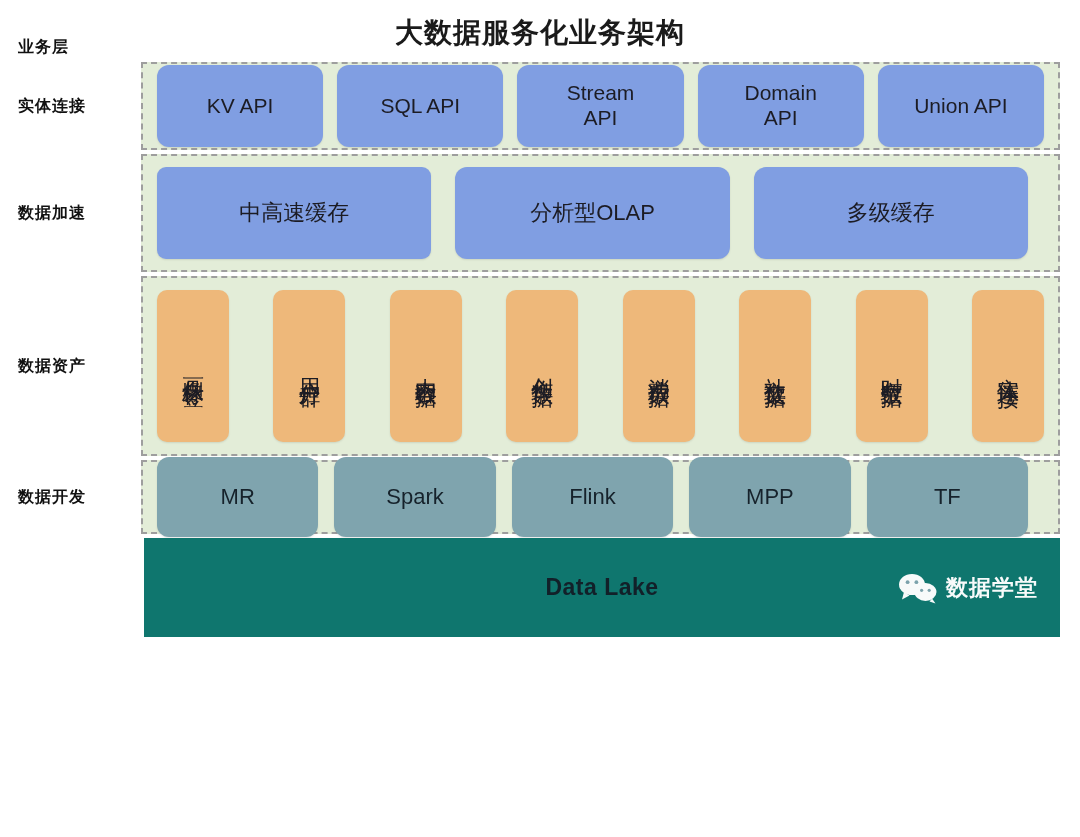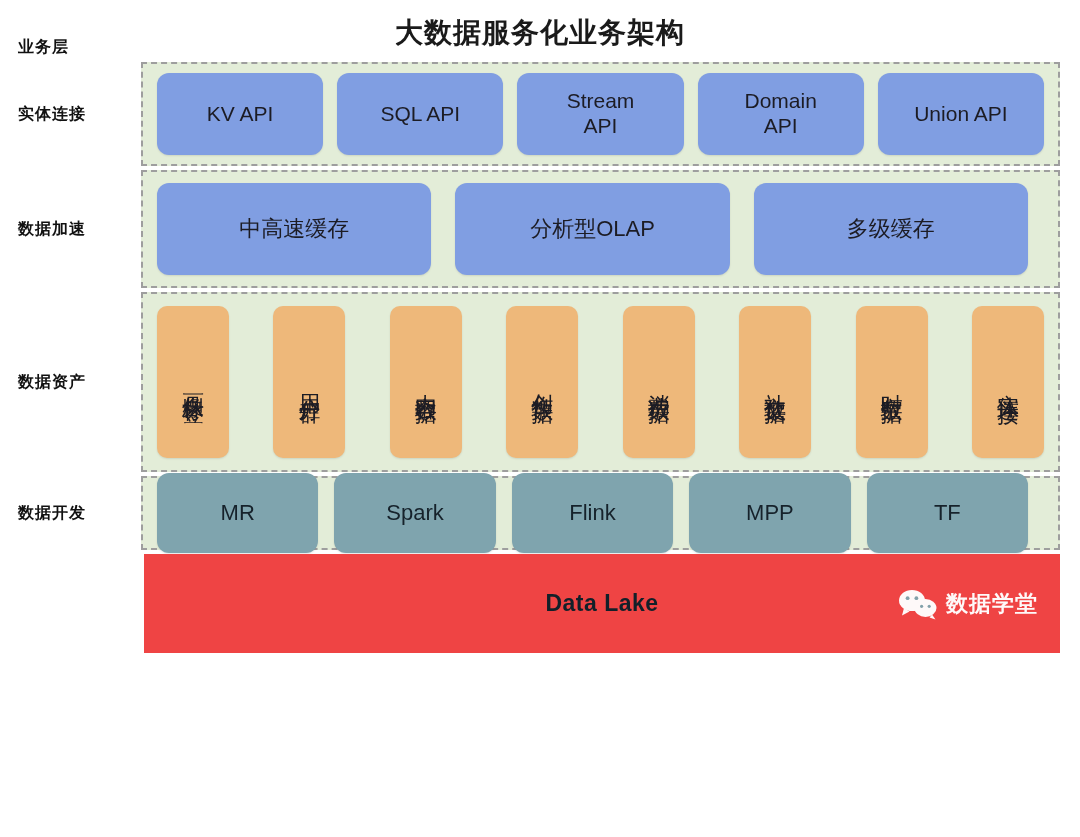--- a/index.html
+++ b/index.html
@@ -85,42 +85,42 @@
     background: #d4a7c8;
     flex: 1 1 0;
     height: 92px;
     font-size: 22px;
     margin: 0 9px;
   }
   .cell-pink:first-child { margin-left: 0; }
   .cell-pink:last-child  { margin-right: 0; }
 
   
-  .row-service .band { height: 104px; }
+  .row-service .band { height: 88px; }
   .cell-blue-api {
     background: #809ee2;
     flex: 1 1 0;
     height: 82px;
     font-size: 21px;
     margin: 0 7px;
     white-space: pre-line;
   }
   .cell-blue-api:first-child { margin-left: 0; }
   .cell-blue-api:last-child  { margin-right: 0; }
 
   
   .row-accel .band { height: 118px; }
   .cell-blue-wide {
     background: #809ee2;
     flex: 1 1 0;
     height: 92px;
     font-size: 22px;
     margin: 0 12px;
   }
-  .cell-blue-wide:first-child { margin-left: 0; }
+  .cell-blue-wide:first-child { margin-left: 0; border-radius: 9px; }
   .cell-blue-wide:last-child  { margin-right: 16px; }
 
   
   .row-assets .band { height: 180px; }
   .cell-orange {
     background: #eeb87a;
     flex: 1 1 0;
     height: 152px;
     font-size: 22px;
     margin: 0 8px;
@@ -151,21 +151,21 @@
   .lake-row {
     display: flex;
   }
   .lake-spacer {
     width: 144px;
     flex: 0 0 144px;
   }
   .lake-bar {
     flex: 1 1 auto;
     margin-right: 20px;
-    background: #ef4444;
+    background: #0f766e;
     height: 99px;
     position: relative;
     display: flex;
     align-items: center;
     justify-content: center;
   }
   .lake-label {
     font-size: 23px;
     font-weight: bold;
     color: #122029;

